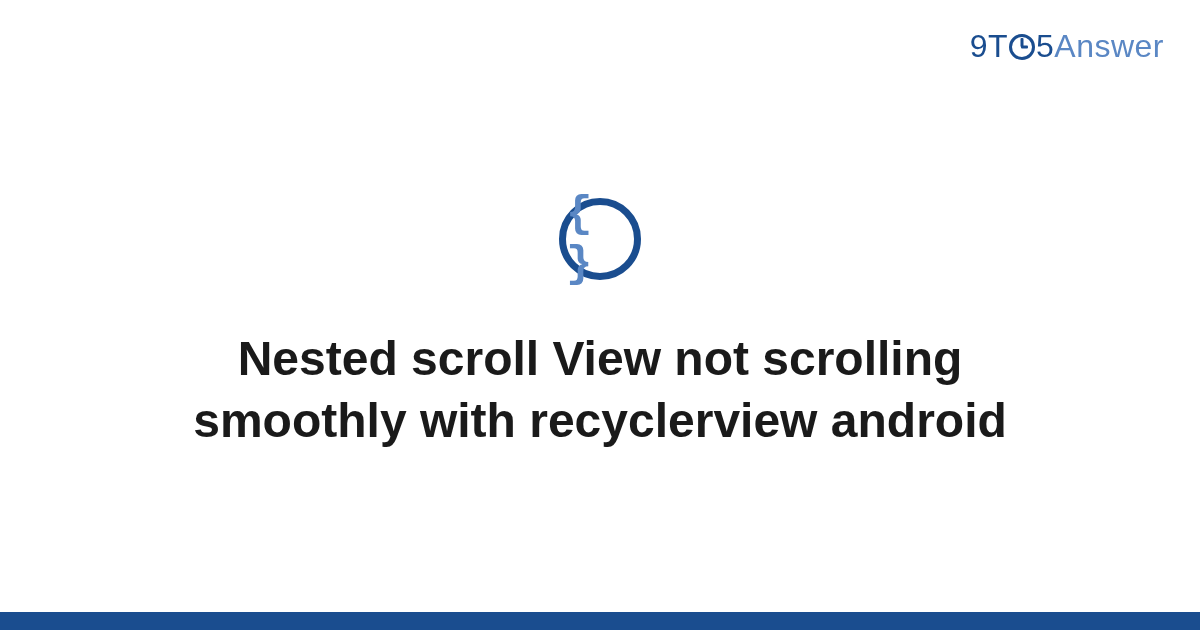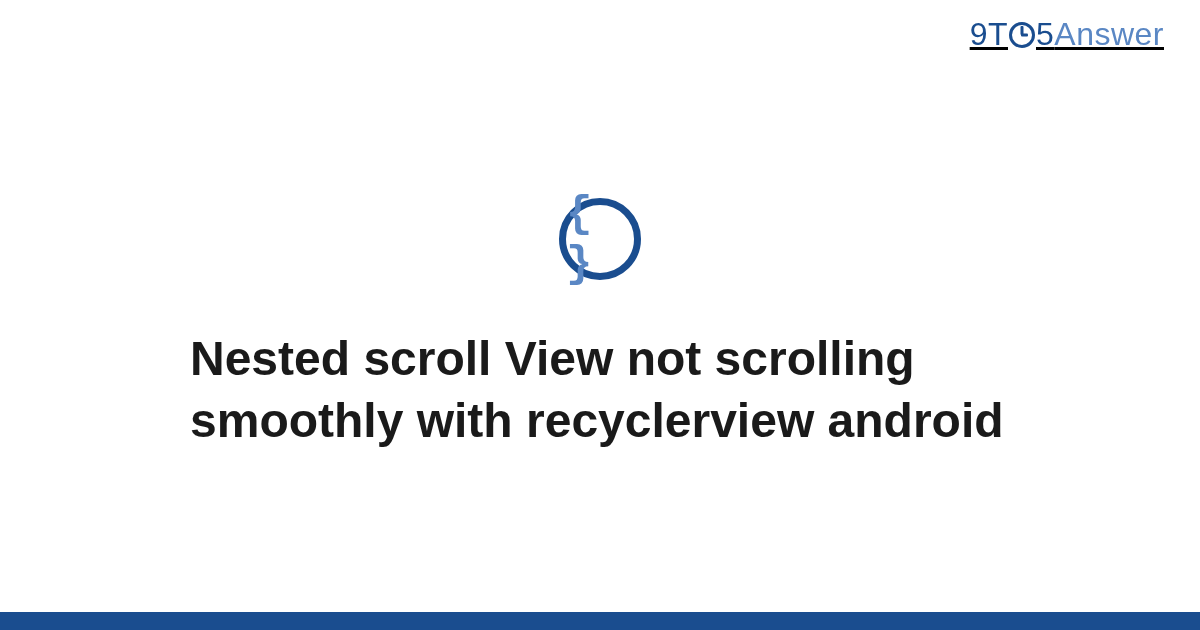--- a/index.html
+++ b/index.html
@@ -10,26 +10,25 @@
     body {
       width: 1200px;
       height: 630px;
       background: #ffffff;
       font-family: Arial, Helvetica, sans-serif;
       position: relative;
       overflow: hidden;
     }
     .logo {
       position: absolute;
-      top: 16px;
+      top: 28px;
       right: 36px;
       font-size: 32px;
       font-weight: 400;
       letter-spacing: 0.5px;
-      text-decoration: underline;
     }
     .logo .nine-t {
       color: #1a4d8f;
       font-weight: 500;
     }
     .logo .clock {
       display: inline-block;
       width: 26px;
       height: 26px;
       border: 3px solid #1a4d8f;
@@ -92,21 +91,21 @@
       font-size: 44px;
       font-weight: 700;
       color: #5a87c4;
       letter-spacing: 4px;
       font-family: "Courier New", monospace;
     }
     .title {
       font-size: 48px;
       font-weight: 700;
       color: #1a1a1a;
-      text-align: left;
+      text-align: center;
       line-height: 1.3;
       max-width: 900px;
       padding: 0 40px;
     }
     .footer-bar {
       position: absolute;
       bottom: 0;
       left: 0;
       width: 100%;
       height: 18px;

